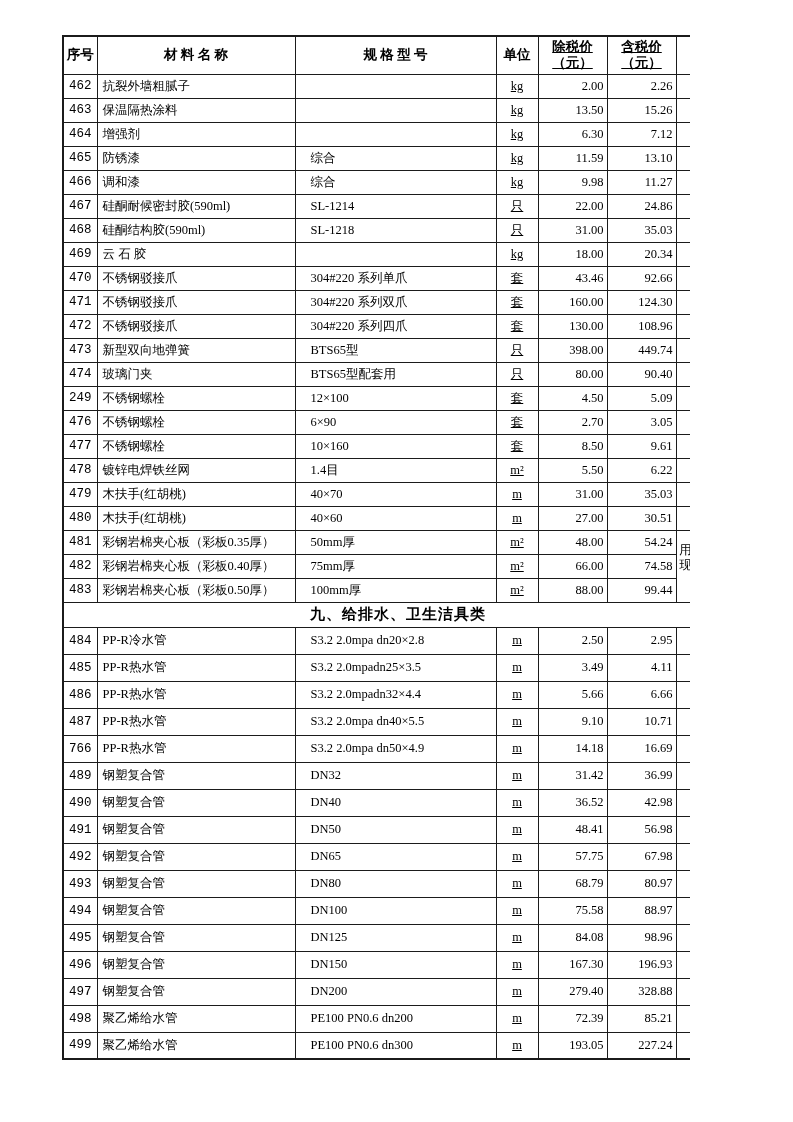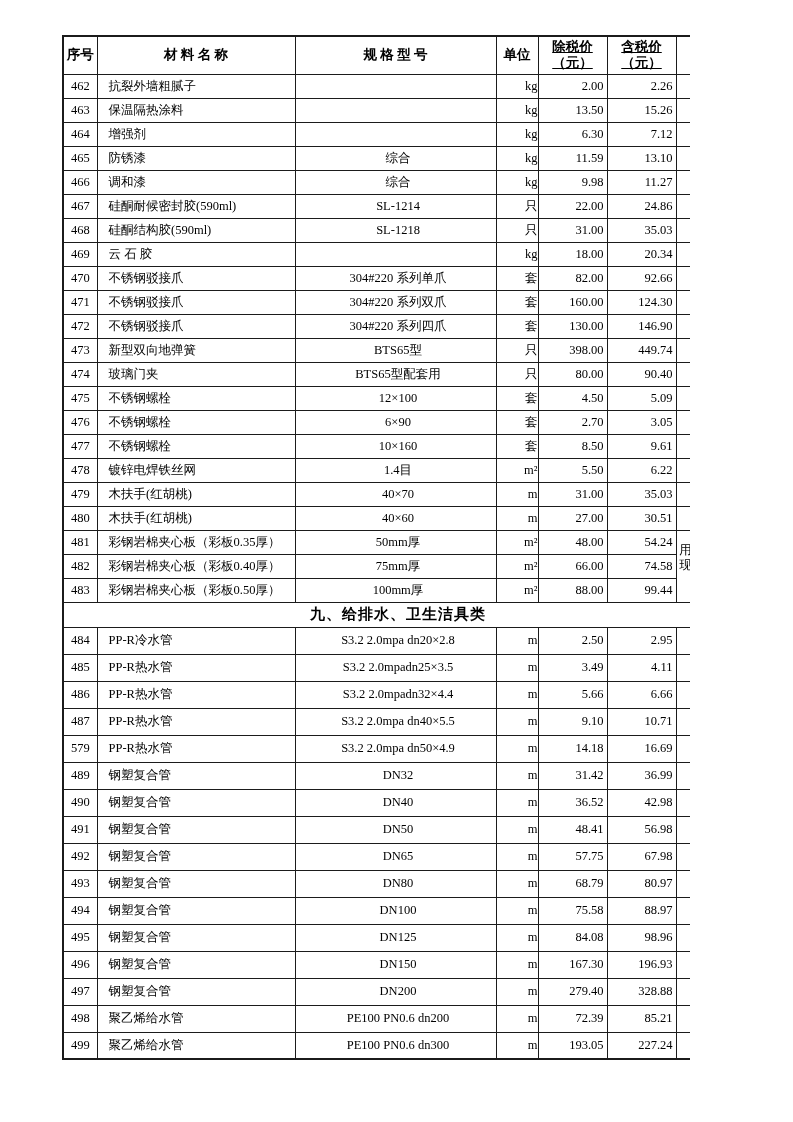--- a/index.html
+++ b/index.html
@@ -40,24 +40,24 @@
     vertical-align: middle;
     white-space: normal;
   }
   .price-table thead th .h2line { display: block; text-decoration: underline; }
   .price-table tbody td {
     font-size: 12.5px;
     vertical-align: middle;
   }
   tr.r-short td { height: 24px; }
   tr.r-tall  td { height: 27px; }
-  td.cell-no    { text-align: center; font-size: 12px; }
-  td.cell-name  { text-align: left; padding-left: 11px; }
-  td.cell-spec  { text-align: center; padding-left: 5px; }
-  td.cell-unit  { text-align: right; font-size: 12px; }
+  td.cell-no    { text-align: center; font-size: 12px; font-family: Liberation Mono, monospace; }
+  td.cell-name  { text-align: left; padding-left: 5px; }
+  td.cell-spec  { text-align: left; padding-left: 15px; }
+  td.cell-unit  { text-align: center; font-size: 12px; text-decoration: underline; }
   td.cell-price { text-align: right; padding-right: 3px; }
   td.cell-remark {
     text-align: center;
     font-size: 11px;
     line-height: 1.25;
     white-space: normal;
     padding: 0 1px;
   }
   tr.section-row td {
     height: 25px;
@@ -170,40 +170,40 @@
           <td class="cell-unit">kg</td>
           <td class="cell-price">18.00</td>
           <td class="cell-price">20.34</td>
           <td class="cell-remark"></td>
         </tr>
         <tr class="r-short">
           <td class="cell-no">470</td>
           <td class="cell-name">不锈钢驳接爪</td>
           <td class="cell-spec">304#220 系列单爪</td>
           <td class="cell-unit">套</td>
-          <td class="cell-price">82.00</td>
+          <td class="cell-price">43.46</td>
           <td class="cell-price">92.66</td>
           <td class="cell-remark"></td>
         </tr>
         <tr class="r-short">
           <td class="cell-no">471</td>
           <td class="cell-name">不锈钢驳接爪</td>
           <td class="cell-spec">304#220 系列双爪</td>
           <td class="cell-unit">套</td>
           <td class="cell-price">160.00</td>
           <td class="cell-price">124.30</td>
           <td class="cell-remark"></td>
         </tr>
         <tr class="r-short">
           <td class="cell-no">472</td>
           <td class="cell-name">不锈钢驳接爪</td>
           <td class="cell-spec">304#220 系列四爪</td>
           <td class="cell-unit">套</td>
           <td class="cell-price">130.00</td>
-          <td class="cell-price">146.90</td>
+          <td class="cell-price">108.96</td>
           <td class="cell-remark"></td>
         </tr>
         <tr class="r-short">
           <td class="cell-no">473</td>
           <td class="cell-name">新型双向地弹簧</td>
           <td class="cell-spec">BTS65型</td>
           <td class="cell-unit">只</td>
           <td class="cell-price">398.00</td>
           <td class="cell-price">449.74</td>
           <td class="cell-remark"></td>
@@ -211,21 +211,21 @@
         <tr class="r-short">
           <td class="cell-no">474</td>
           <td class="cell-name">玻璃门夹</td>
           <td class="cell-spec">BTS65型配套用</td>
           <td class="cell-unit">只</td>
           <td class="cell-price">80.00</td>
           <td class="cell-price">90.40</td>
           <td class="cell-remark"></td>
         </tr>
         <tr class="r-short">
-          <td class="cell-no">475</td>
+          <td class="cell-no">249</td>
           <td class="cell-name">不锈钢螺栓</td>
           <td class="cell-spec">12×100</td>
           <td class="cell-unit">套</td>
           <td class="cell-price">4.50</td>
           <td class="cell-price">5.09</td>
           <td class="cell-remark"></td>
         </tr>
         <tr class="r-short">
           <td class="cell-no">476</td>
           <td class="cell-name">不锈钢螺栓</td>
@@ -329,21 +329,21 @@
         <tr class="r-tall">
           <td class="cell-no">487</td>
           <td class="cell-name">PP-R热水管</td>
           <td class="cell-spec">S3.2 2.0mpa dn40×5.5</td>
           <td class="cell-unit">m</td>
           <td class="cell-price">9.10</td>
           <td class="cell-price">10.71</td>
           <td class="cell-remark"></td>
         </tr>
         <tr class="r-tall">
-          <td class="cell-no">579</td>
+          <td class="cell-no">766</td>
           <td class="cell-name">PP-R热水管</td>
           <td class="cell-spec">S3.2 2.0mpa dn50×4.9</td>
           <td class="cell-unit">m</td>
           <td class="cell-price">14.18</td>
           <td class="cell-price">16.69</td>
           <td class="cell-remark"></td>
         </tr>
         <tr class="r-tall">
           <td class="cell-no">489</td>
           <td class="cell-name">钢塑复合管</td>

